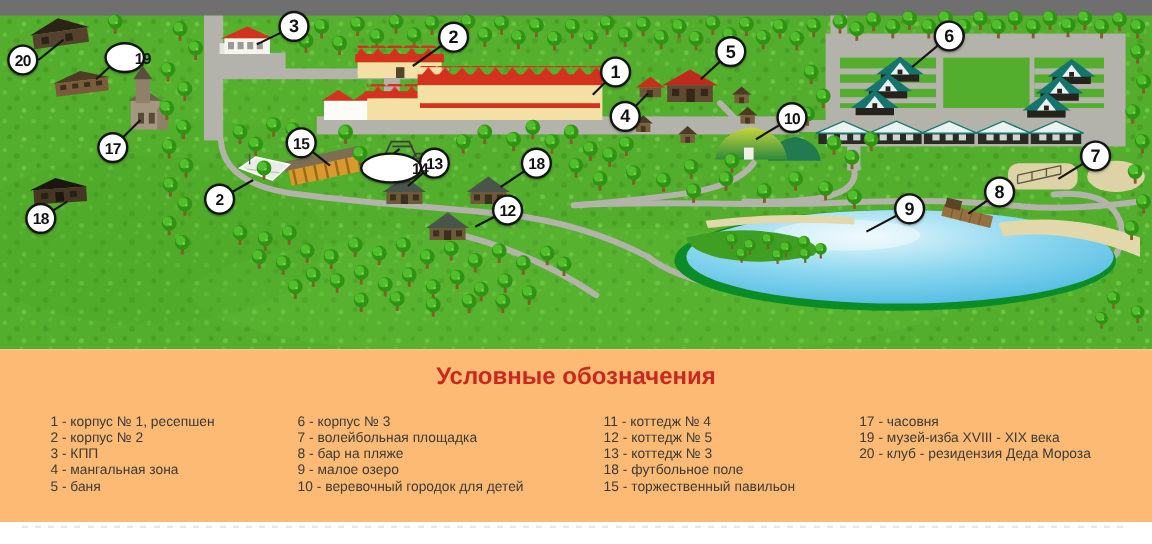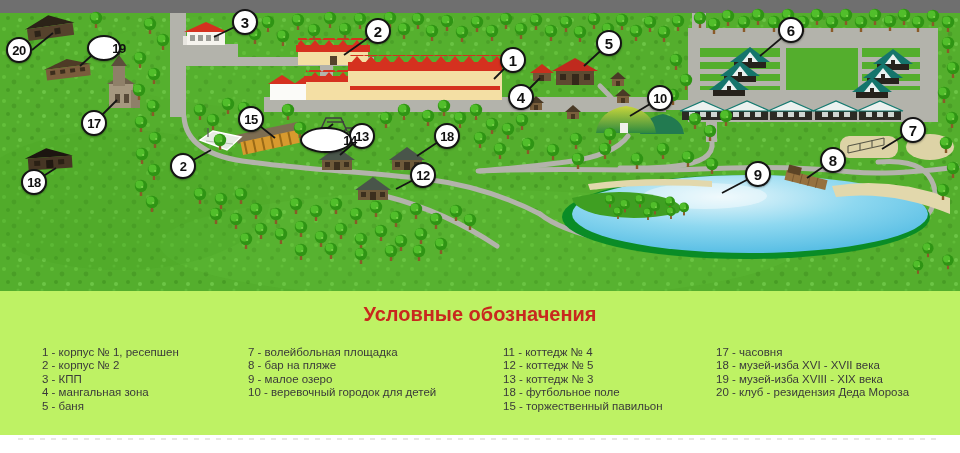--- a/index.html
+++ b/index.html
@@ -6,21 +6,21 @@
   .stage{position:relative;width:960px;height:453px;background:#ffffff;overflow:hidden;
          font-family:"Liberation Sans",sans-serif;}
   .map{position:absolute;left:0;top:0;width:960px;height:291px;}
   .map svg{display:block;}
   #markers{position:absolute;left:0;top:0;width:100%;height:100%;pointer-events:none;}
   .marker{position:absolute;width:26px;height:26px;border-radius:50%;background:#ffffff;
           border:2.5px solid #141414;box-sizing:border-box;display:flex;align-items:center;
           justify-content:center;font-weight:bold;font-size:15px;color:#111;
           box-shadow:0 1px 2px rgba(0,0,0,.35);pointer-events:auto;}
   .marker.two{font-size:13px;letter-spacing:-0.5px;}
-  .legend{position:absolute;left:0;top:291px;width:960px;height:144px;background:#bef264;}
+  .legend{position:absolute;left:0;top:291px;width:960px;height:144px;background:#fdba74;}
   .legend-title{position:absolute;left:0;top:12px;width:100%;text-align:center;
                 font-size:20px;font-weight:bold;color:#c8281e;margin:0;}
   .legend-cols{position:absolute;left:0;top:55px;width:100%;}
   .legend-col{position:absolute;top:0;}
   .legend-col:nth-child(1){left:42px;}
   .legend-col:nth-child(2){left:248px;}
   .legend-col:nth-child(3){left:503px;}
   .legend-col:nth-child(4){left:716px;}
   .legend-item{font-size:11.5px;line-height:13.4px;color:#3a3a3a;white-space:nowrap;}
   .dotted-rule{position:absolute;left:18px;top:438px;width:924px;height:2px;opacity:.8;
@@ -492,35 +492,35 @@
     <h2 class="legend-title">Условные обозначения</h2>
     <div class="legend-cols">
         <div class="legend-col">
           <div class="legend-item">1 - корпус № 1, ресепшен</div>
           <div class="legend-item">2 - корпус № 2</div>
           <div class="legend-item">3 - КПП</div>
           <div class="legend-item">4 - мангальная зона</div>
           <div class="legend-item">5 - баня</div>
         </div>
         <div class="legend-col">
+          <div class="legend-item">6 - корпус № 3</div>
           <div class="legend-item">7 - волейбольная площадка</div>
           <div class="legend-item">8 - бар на пляже</div>
           <div class="legend-item">9 - малое озеро</div>
           <div class="legend-item">10 - веревочный городок для детей</div>
         </div>
         <div class="legend-col">
           <div class="legend-item">11 - коттедж № 4</div>
           <div class="legend-item">12 - коттедж № 5</div>
           <div class="legend-item">13 - коттедж № 3</div>
           <div class="legend-item">18 - футбольное поле</div>
           <div class="legend-item">15 - торжественный павильон</div>
         </div>
         <div class="legend-col">
           <div class="legend-item">17 - часовня</div>
-          <div class="legend-item">18 - музей-изба XVI - XVII века</div>
           <div class="legend-item">19 - музей-изба XVIII - XIX века</div>
           <div class="legend-item">20 - клуб - резидензия Деда Мороза</div>
         </div>
       </div>
   </div>
 
   <div class="dotted-rule"></div>
 </div>
 
 </body></html>

